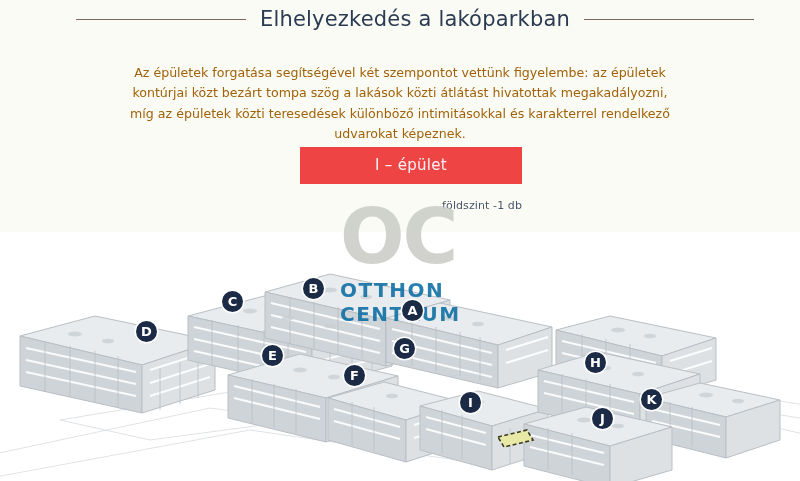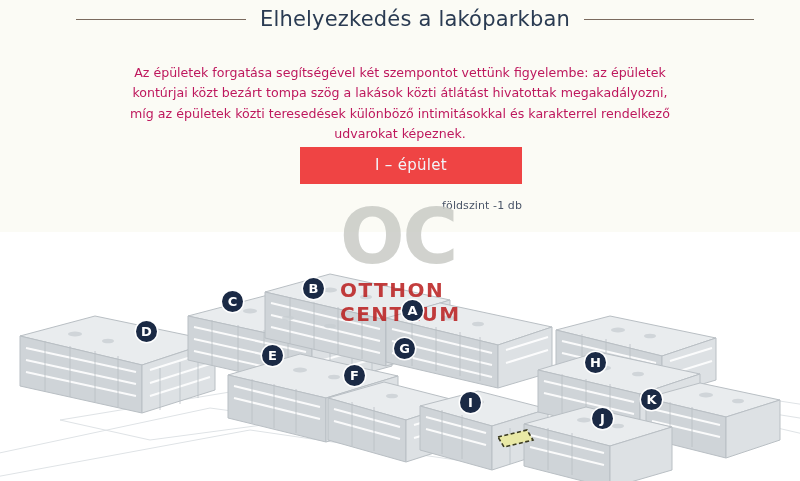--- a/index.html
+++ b/index.html
@@ -66,21 +66,21 @@
 
   .intro-paragraph {
     position: absolute;
     left: 130px;
     top: 50px;
     width: 540px;
     text-align: center;
     font-family: "DejaVu Sans", sans-serif;
     font-size: 12.6px;
     line-height: 20.5px;
-    color: #be185d;
+    color: #a16207;
   }
 
   .building-button {
     position: absolute;
     left: 300px;
     top: 147px;
     width: 222px;
     height: 37px;
     background: #ef4444;
     border: 0;
@@ -143,21 +143,21 @@
     line-height: 82px;
     color: #c9cbc6;
     opacity: 0.85;
   }
   .wm-name {
     font-family: "DejaVu Sans", sans-serif;
     font-size: 20px;
     font-weight: 700;
     letter-spacing: 1.5px;
     line-height: 24px;
-    color: #b91c1c;
+    color: #0369a1;
     opacity: 0.85;
   }
 
   
   .marker {
     position: absolute;
     width: 21px;
     height: 21px;
     border-radius: 50%;
     background: #1b2a45;

